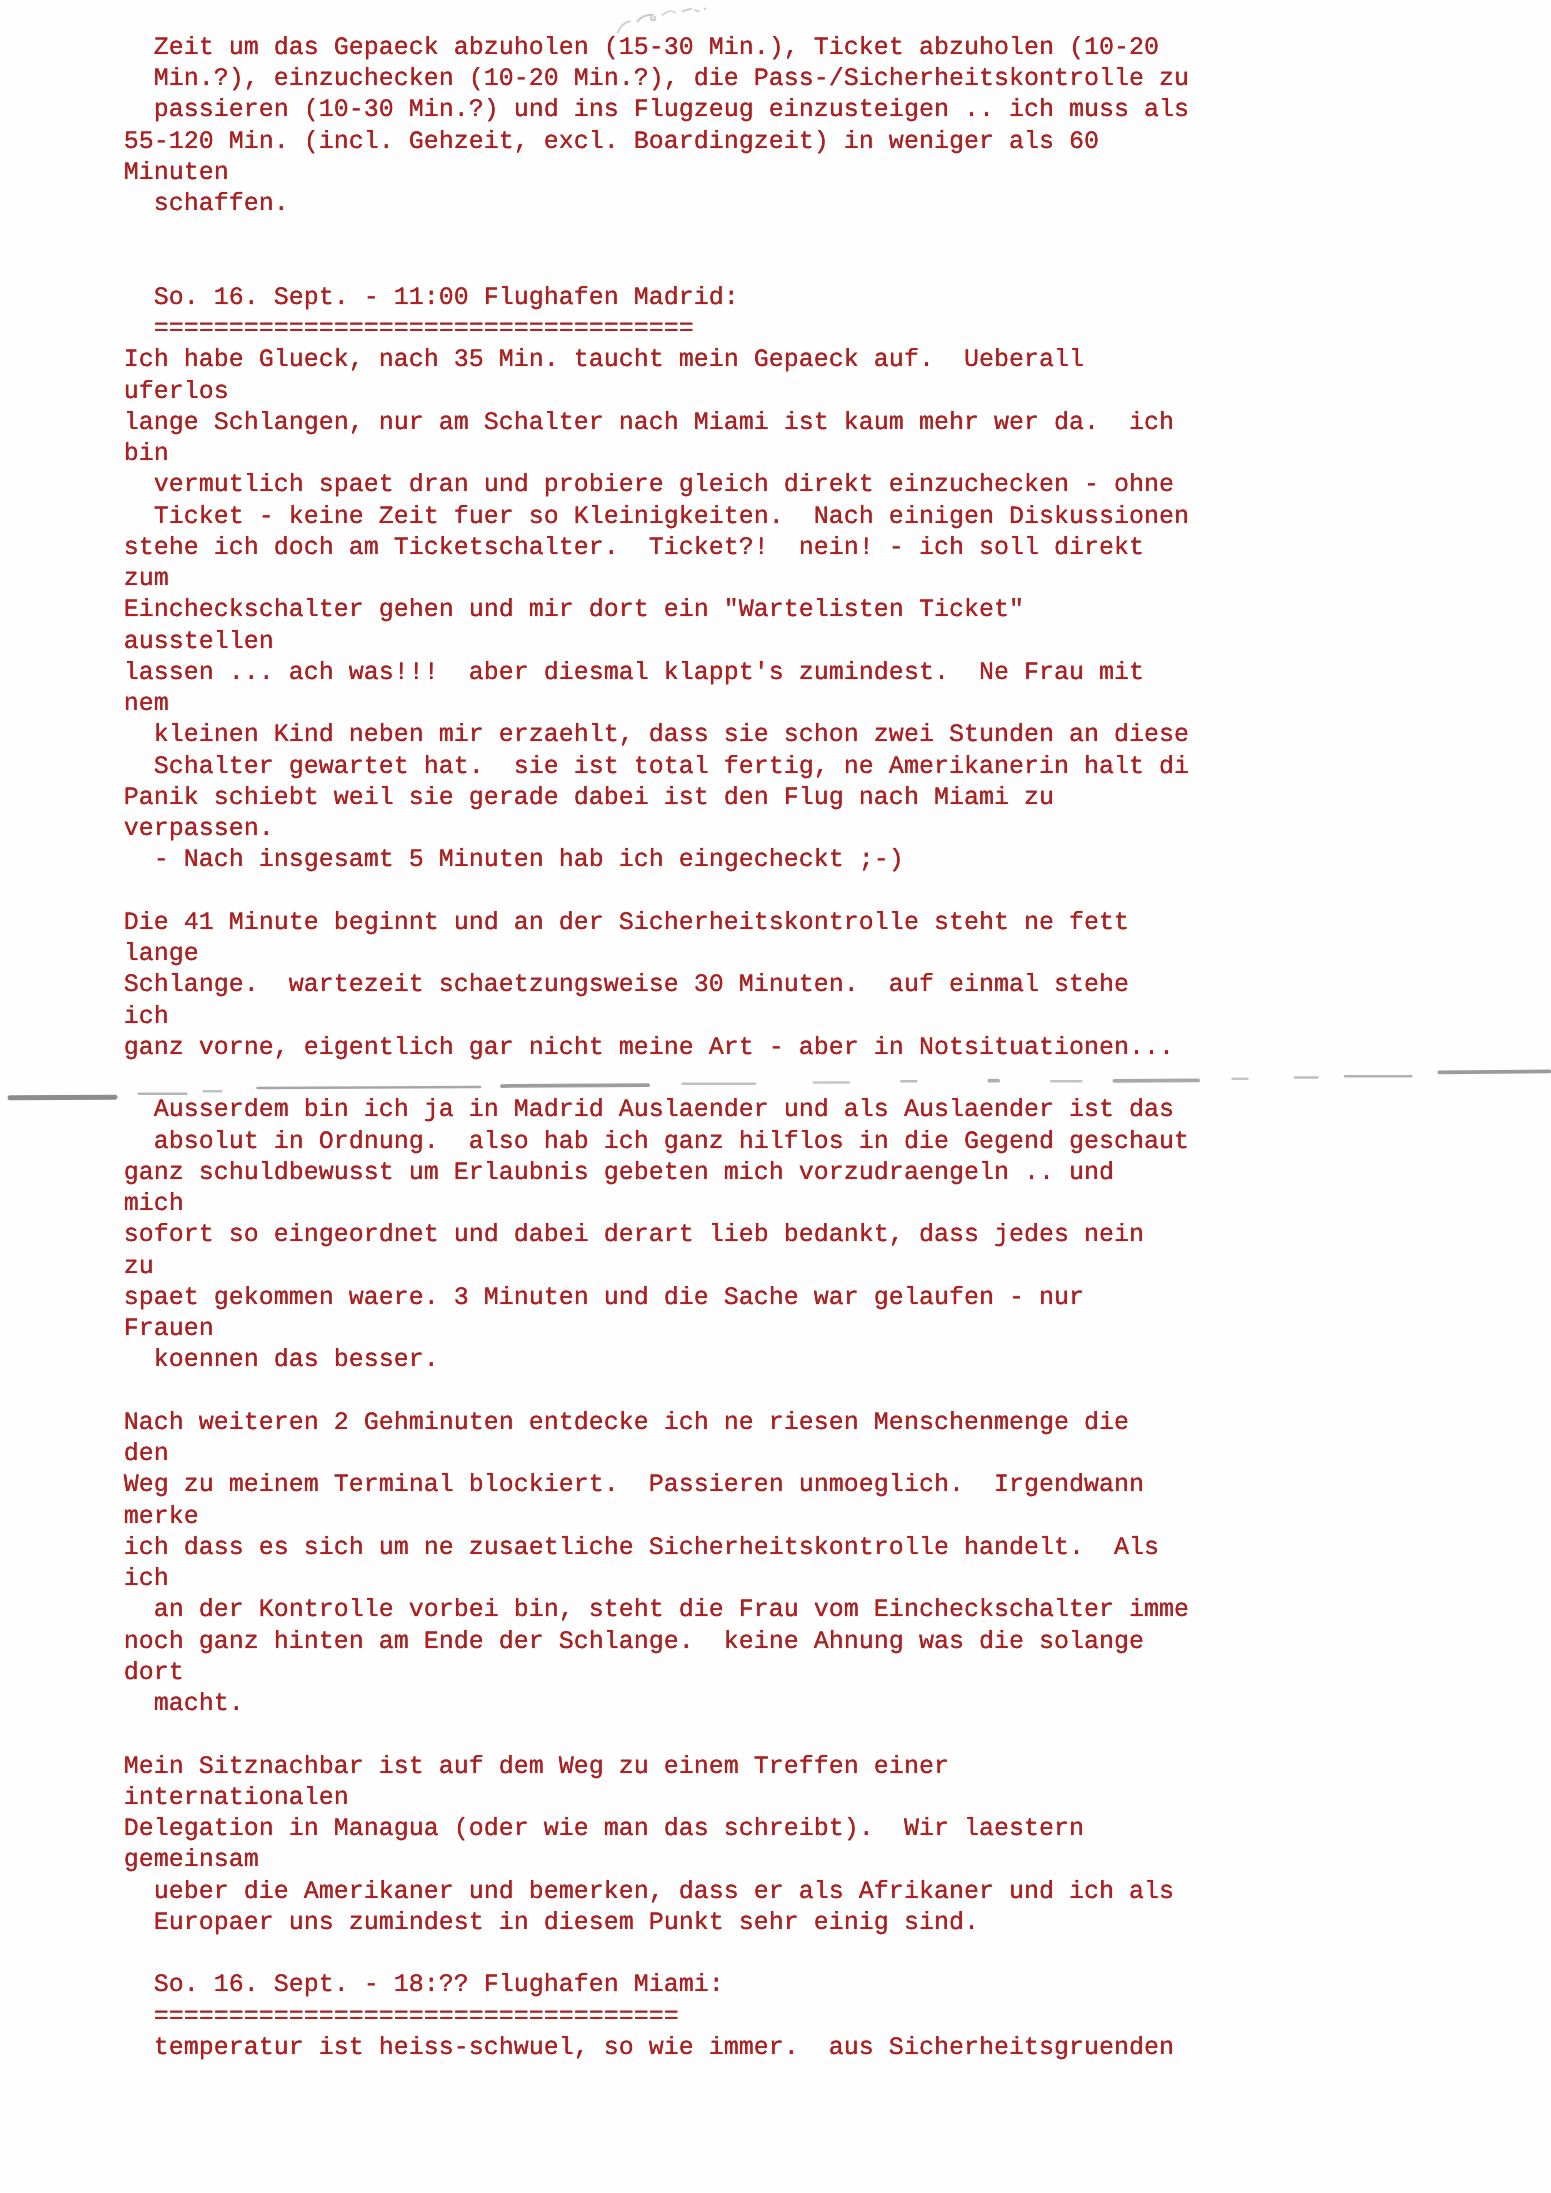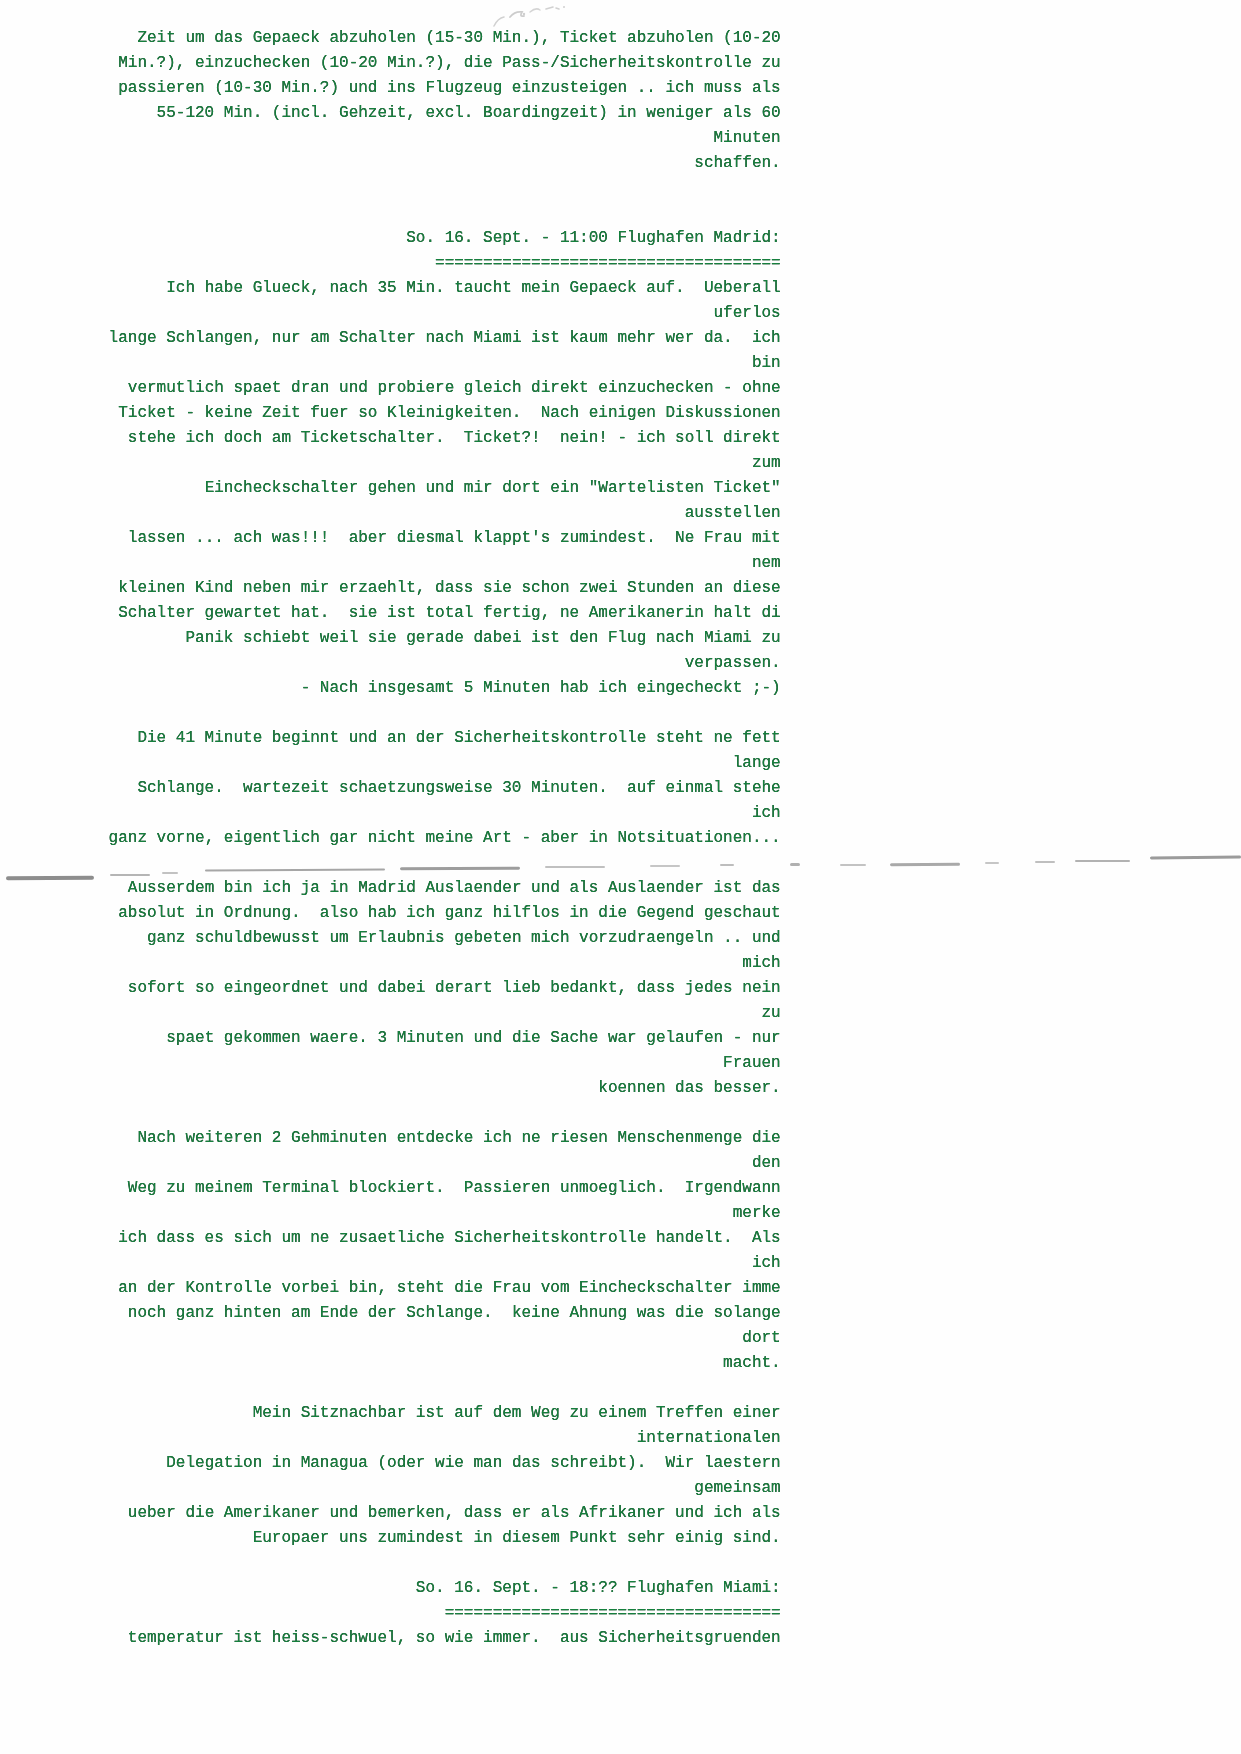--- a/index.html
+++ b/index.html
@@ -18,26 +18,25 @@
     position: absolute;
     inset: 0;
     background: #fefefe;
   }
   pre.doc-text {
     position: absolute;
     left: 99px;
     top: 26px;
     margin: 0;
     font-family: "Liberation Mono", "DejaVu Sans Mono", monospace;
-    font-size: 16px;
+    font-size: 20px;
     line-height: 25px;
     white-space: pre;
-    color: #15803d;
+    color: #b91c1c;
     text-shadow: 0 0 0.6px #2a2a2a;
-    text-align: right;
   }
   
   .fold-dash {
     position: absolute;
     border-radius: 2px;
   }
   .d1 { left: 6px;    top: 876px; width: 88px;  height: 4px; background: #8d8d8d; transform: rotate(-0.4deg); }
   .d2 { left: 110px;  top: 874px; width: 40px;  height: 2px; background: #b5b5b5; }
   .d3 { left: 162px;  top: 872px; width: 16px;  height: 2px; background: #c2c2c2; }
   .d4 { left: 205px;  top: 869px; width: 180px; height: 2px; background: #a6a6a6; transform: rotate(-0.3deg); }

